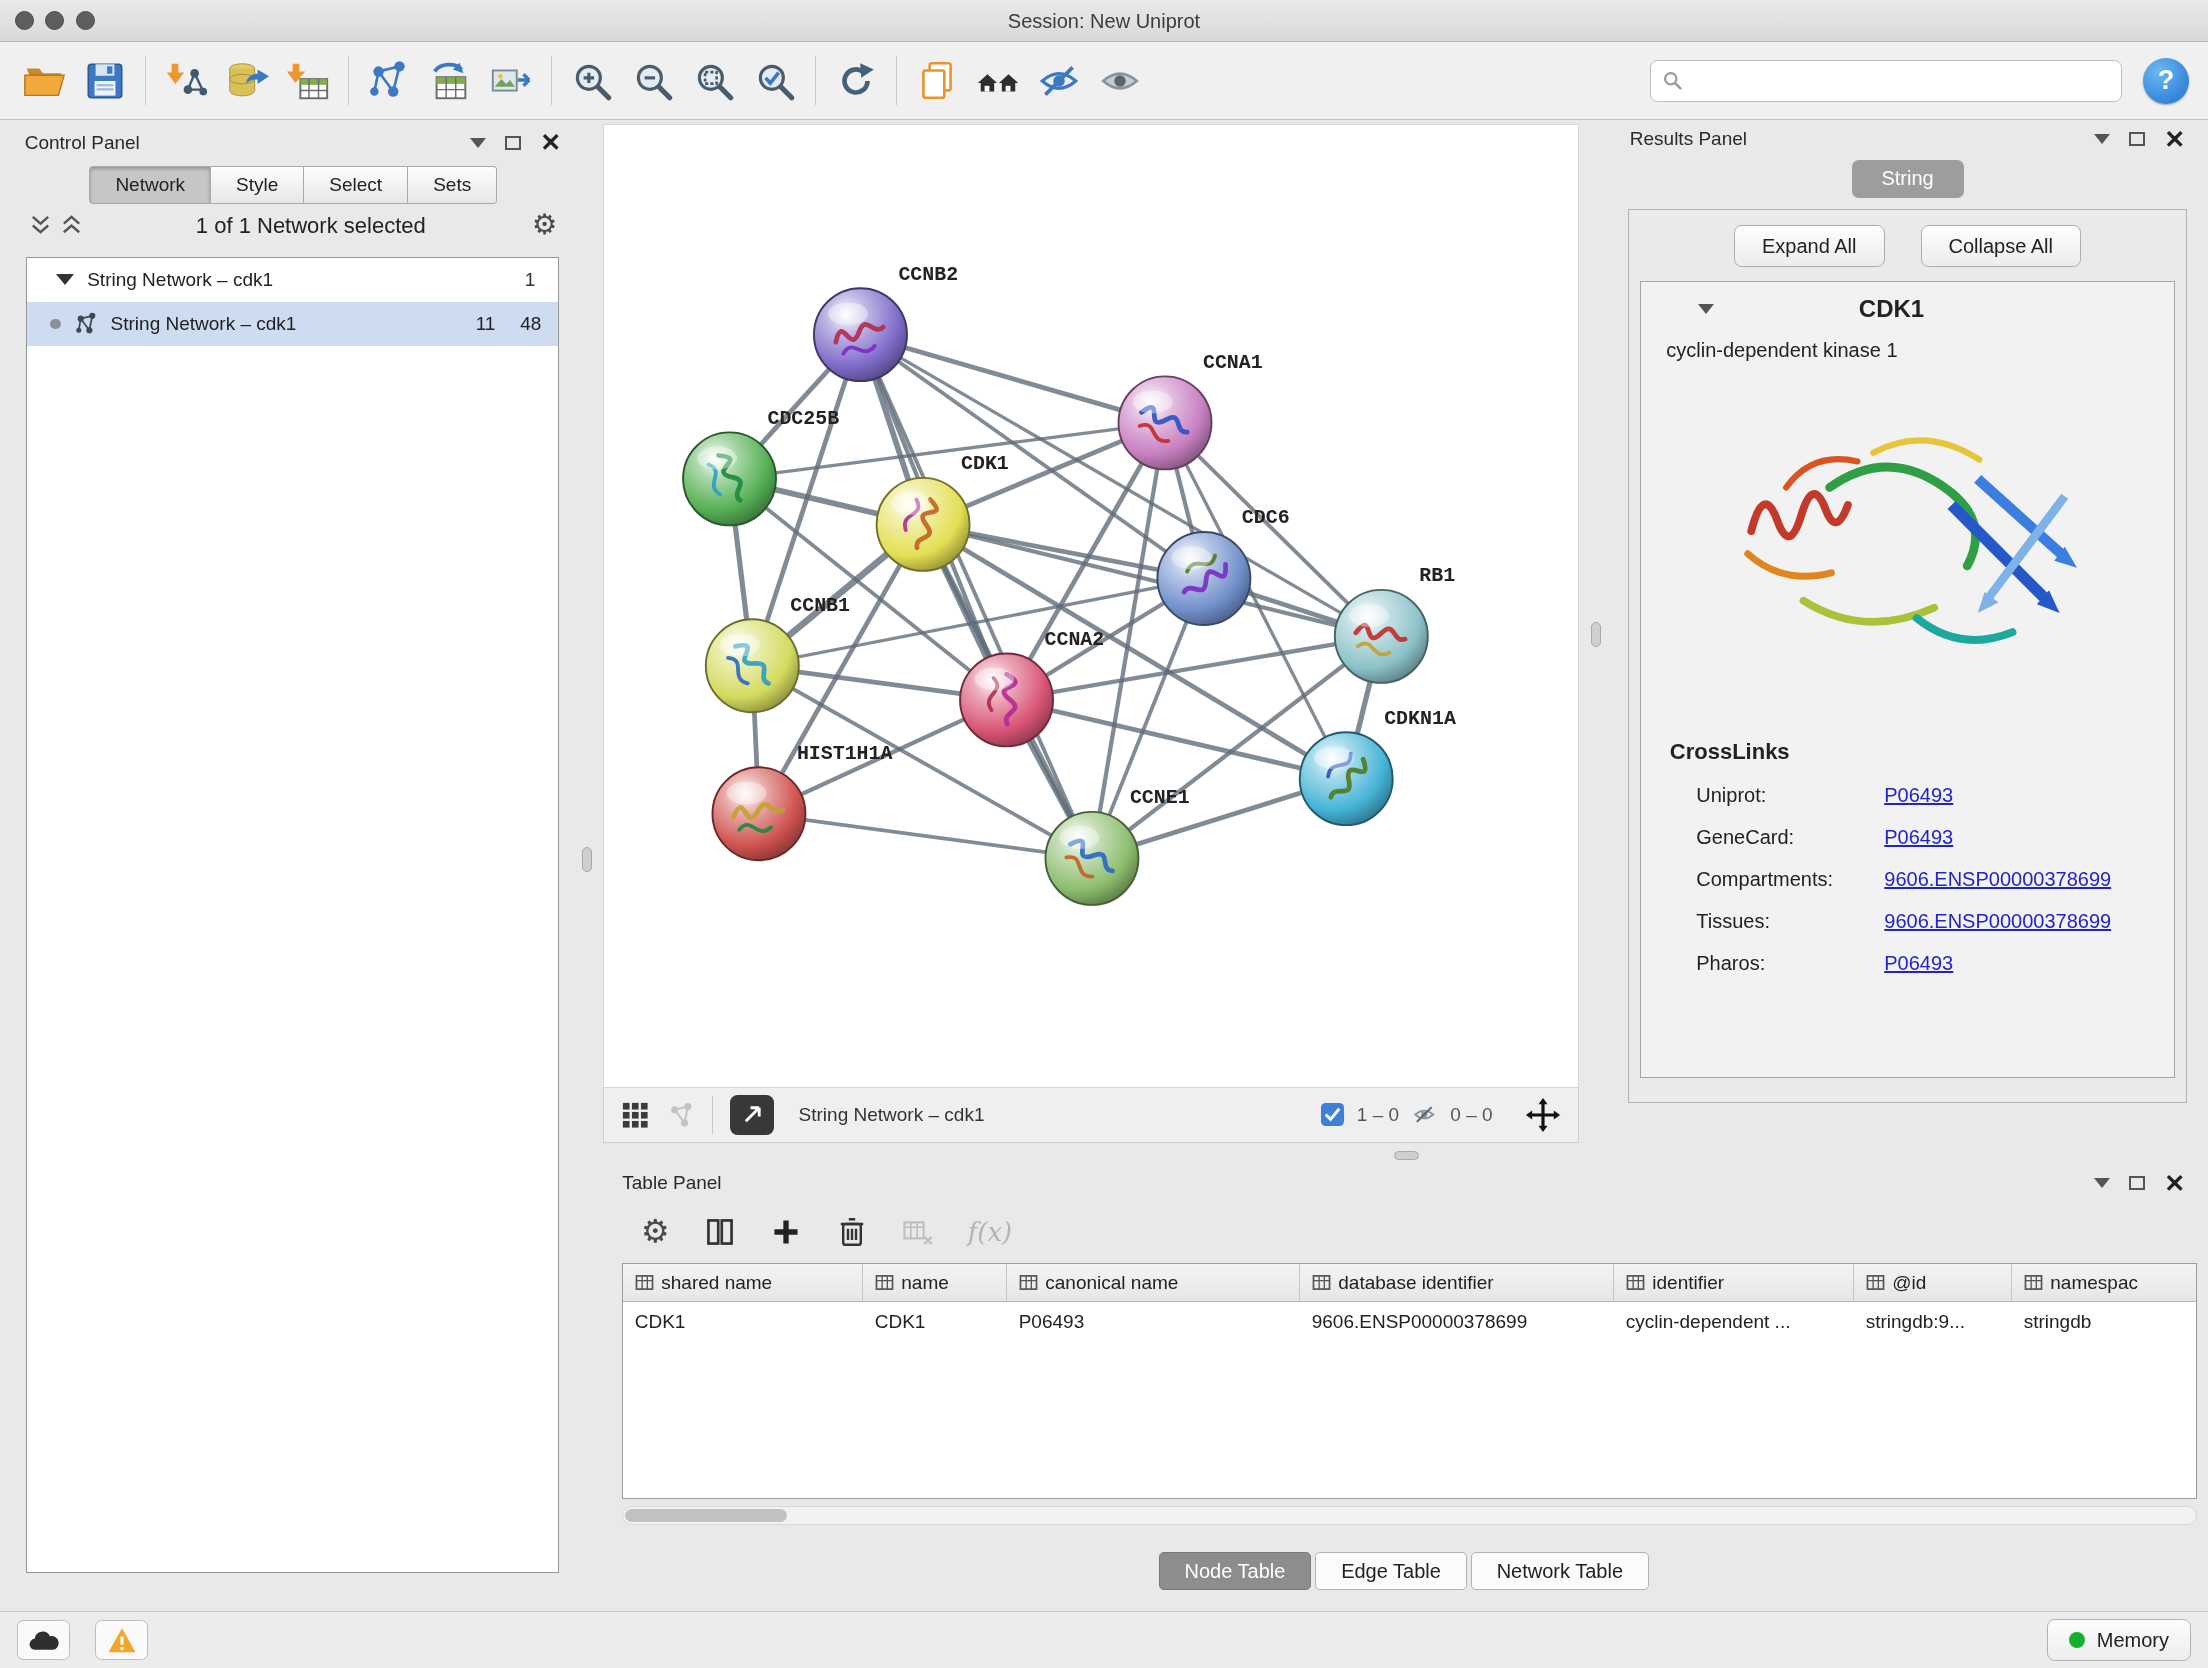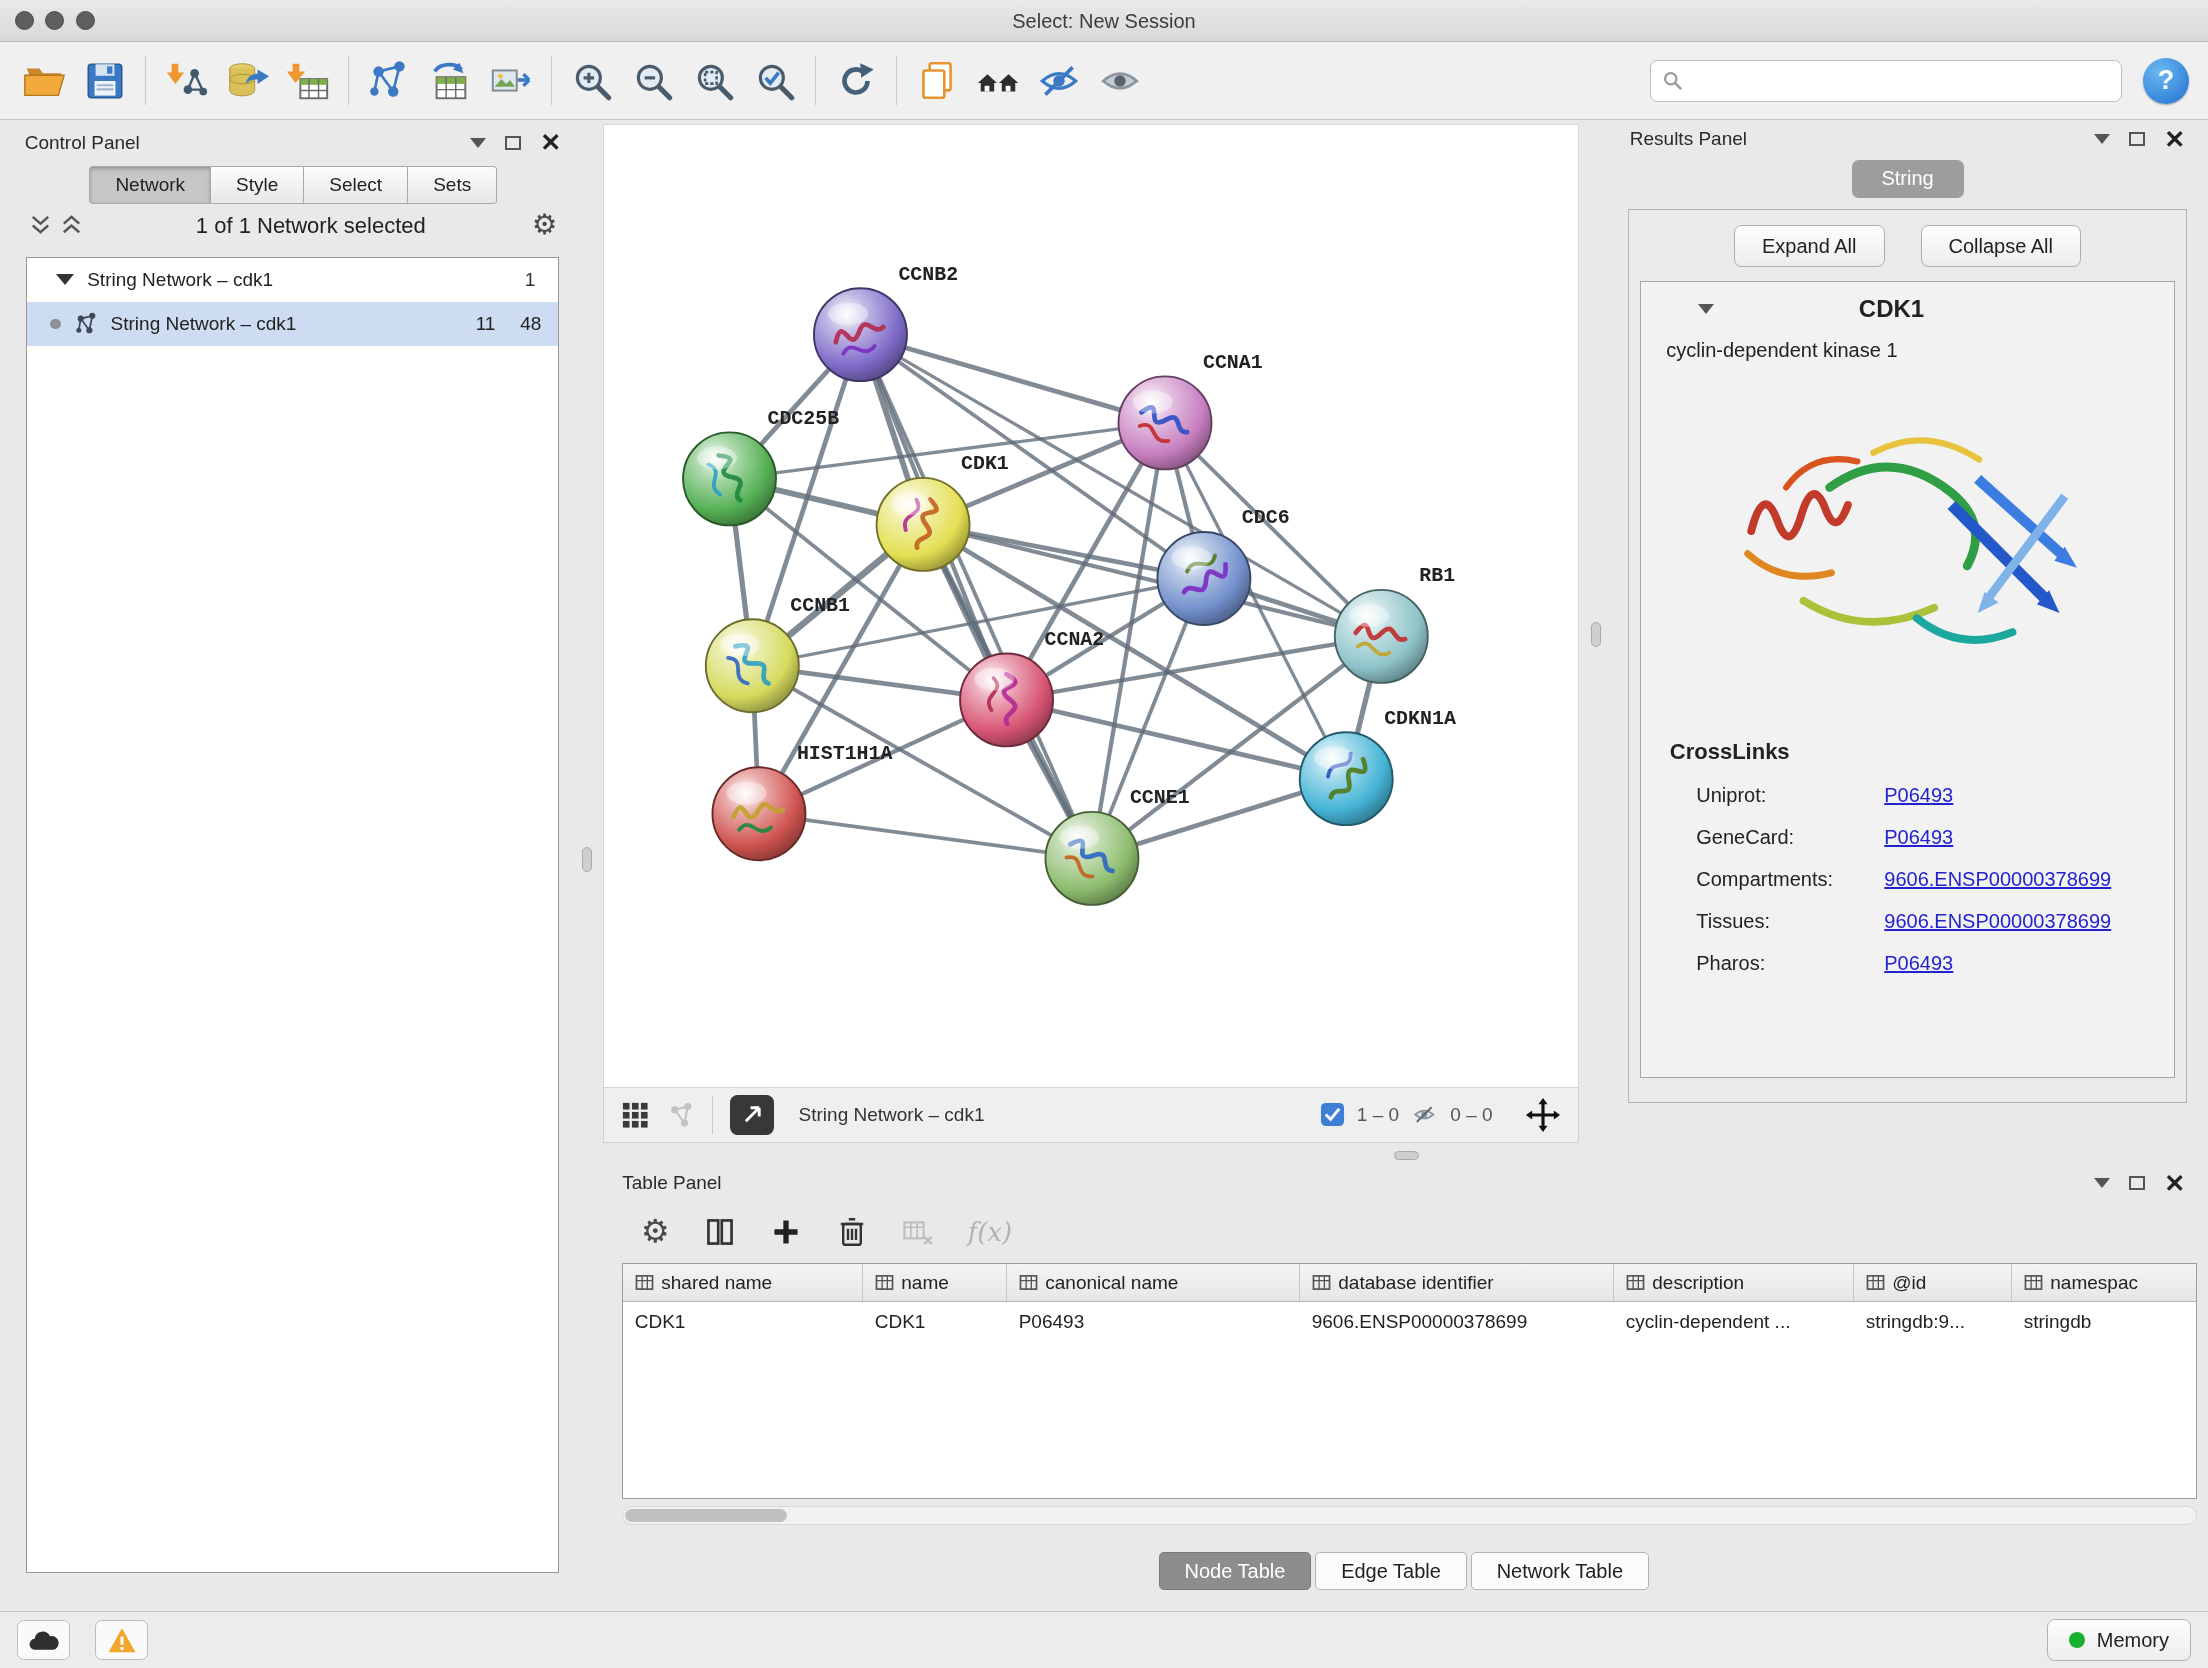--- a/index.html
+++ b/index.html
@@ -111,21 +111,21 @@
 <body>
 
 <div class="window">
 
   <div class="titlebar">
     <div class="traffic">
       <span class="tl"></span>
       <span class="tl"></span>
       <span class="tl"></span>
     </div>
-    <div class="win-title">Select: New Session</div>
+    <div class="win-title">Session: New Uniprot</div>
   </div>
 
   <div class="toolbar">
     <div class="tbtn">
       <svg viewBox="0 0 48 44">
           <path d="M6 9h13l4 5h19v5H10z" fill="#c9882a"></path>
           <path d="M4 16h41l-6 21H4z" fill="#f2a93b" stroke="#b5791f" stroke-width="1.5"></path>
         </svg>
     </div>
     <div class="tbtn">
@@ -732,21 +732,21 @@
                 <rect x="1.5" y="2" width="17" height="14" fill="none" stroke="#555" stroke-width="1.8"></rect>
                 <path d="M1.5 7h17M7.5 2v14M13 2v14" stroke="#555" stroke-width="1.4"></path>
               </svg>
               <span>database identifier</span>
             </div>
             <div class="th" style="width: 240px;">
               <svg viewBox="0 0 20 18" width="19" height="17">
                 <rect x="1.5" y="2" width="17" height="14" fill="none" stroke="#555" stroke-width="1.8"></rect>
                 <path d="M1.5 7h17M7.5 2v14M13 2v14" stroke="#555" stroke-width="1.4"></path>
               </svg>
-              <span>description</span>
+              <span>identifier</span>
             </div>
             <div class="th" style="width: 158px;">
               <svg viewBox="0 0 20 18" width="19" height="17">
                 <rect x="1.5" y="2" width="17" height="14" fill="none" stroke="#555" stroke-width="1.8"></rect>
                 <path d="M1.5 7h17M7.5 2v14M13 2v14" stroke="#555" stroke-width="1.4"></path>
               </svg>
               <span>@id</span>
             </div>
             <div class="th" style="width: 188px;">
               <svg viewBox="0 0 20 18" width="19" height="17">

